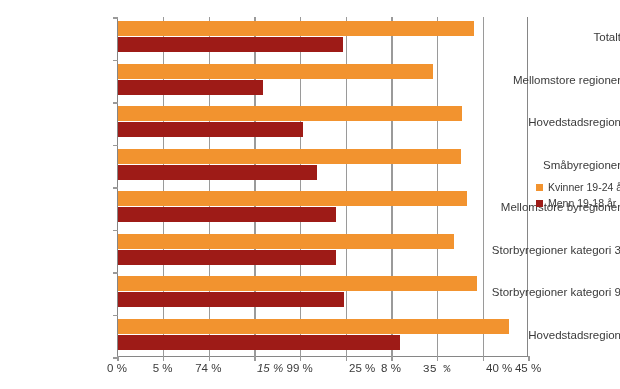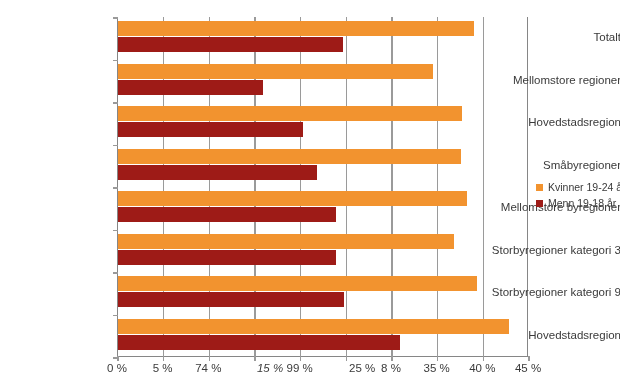--- a/index.html
+++ b/index.html
@@ -151,22 +151,22 @@
     </div>
 
   <div id="x-labels">
       <div class="xlabel" style="left: 117px;">0 %</div>
       <div class="xlabel" style="left: 162.667px;">5 %</div>
       <div class="xlabel" style="left: 208.333px;">74 %</div>
       <div class="xlabel" style="left: 270px; font-style: italic;">15 %</div>
       <div class="xlabel" style="left: 299.667px;">99 %</div>
       <div class="xlabel" style="left: 345.333px; text-align: right;">25 %</div>
       <div class="xlabel" style="left: 391px;">8 %</div>
-      <div class="xlabel" style="left: 436.667px;">35 %</div>
-      <div class="xlabel" style="left: 482.333px;">40 %</div>
+      <div class="xlabel" style="left: 436.667px; font-family: Liberation Mono, monospace;">35 %</div>
+      <div class="xlabel" style="left: 482.333px; text-align: right;">40 %</div>
       <div class="xlabel" style="left: 528px;">45 %</div>
     </div>
 
   <div id="legend">
       <div class="legend-row">
         <span class="legend-swatch" style="background: rgb(242, 147, 47);"></span>
         <span class="legend-text">Kvinner 19-24 år</span>
       </div>
       <div class="legend-row">
         <span class="legend-swatch" style="background: rgb(158, 27, 23);"></span>

